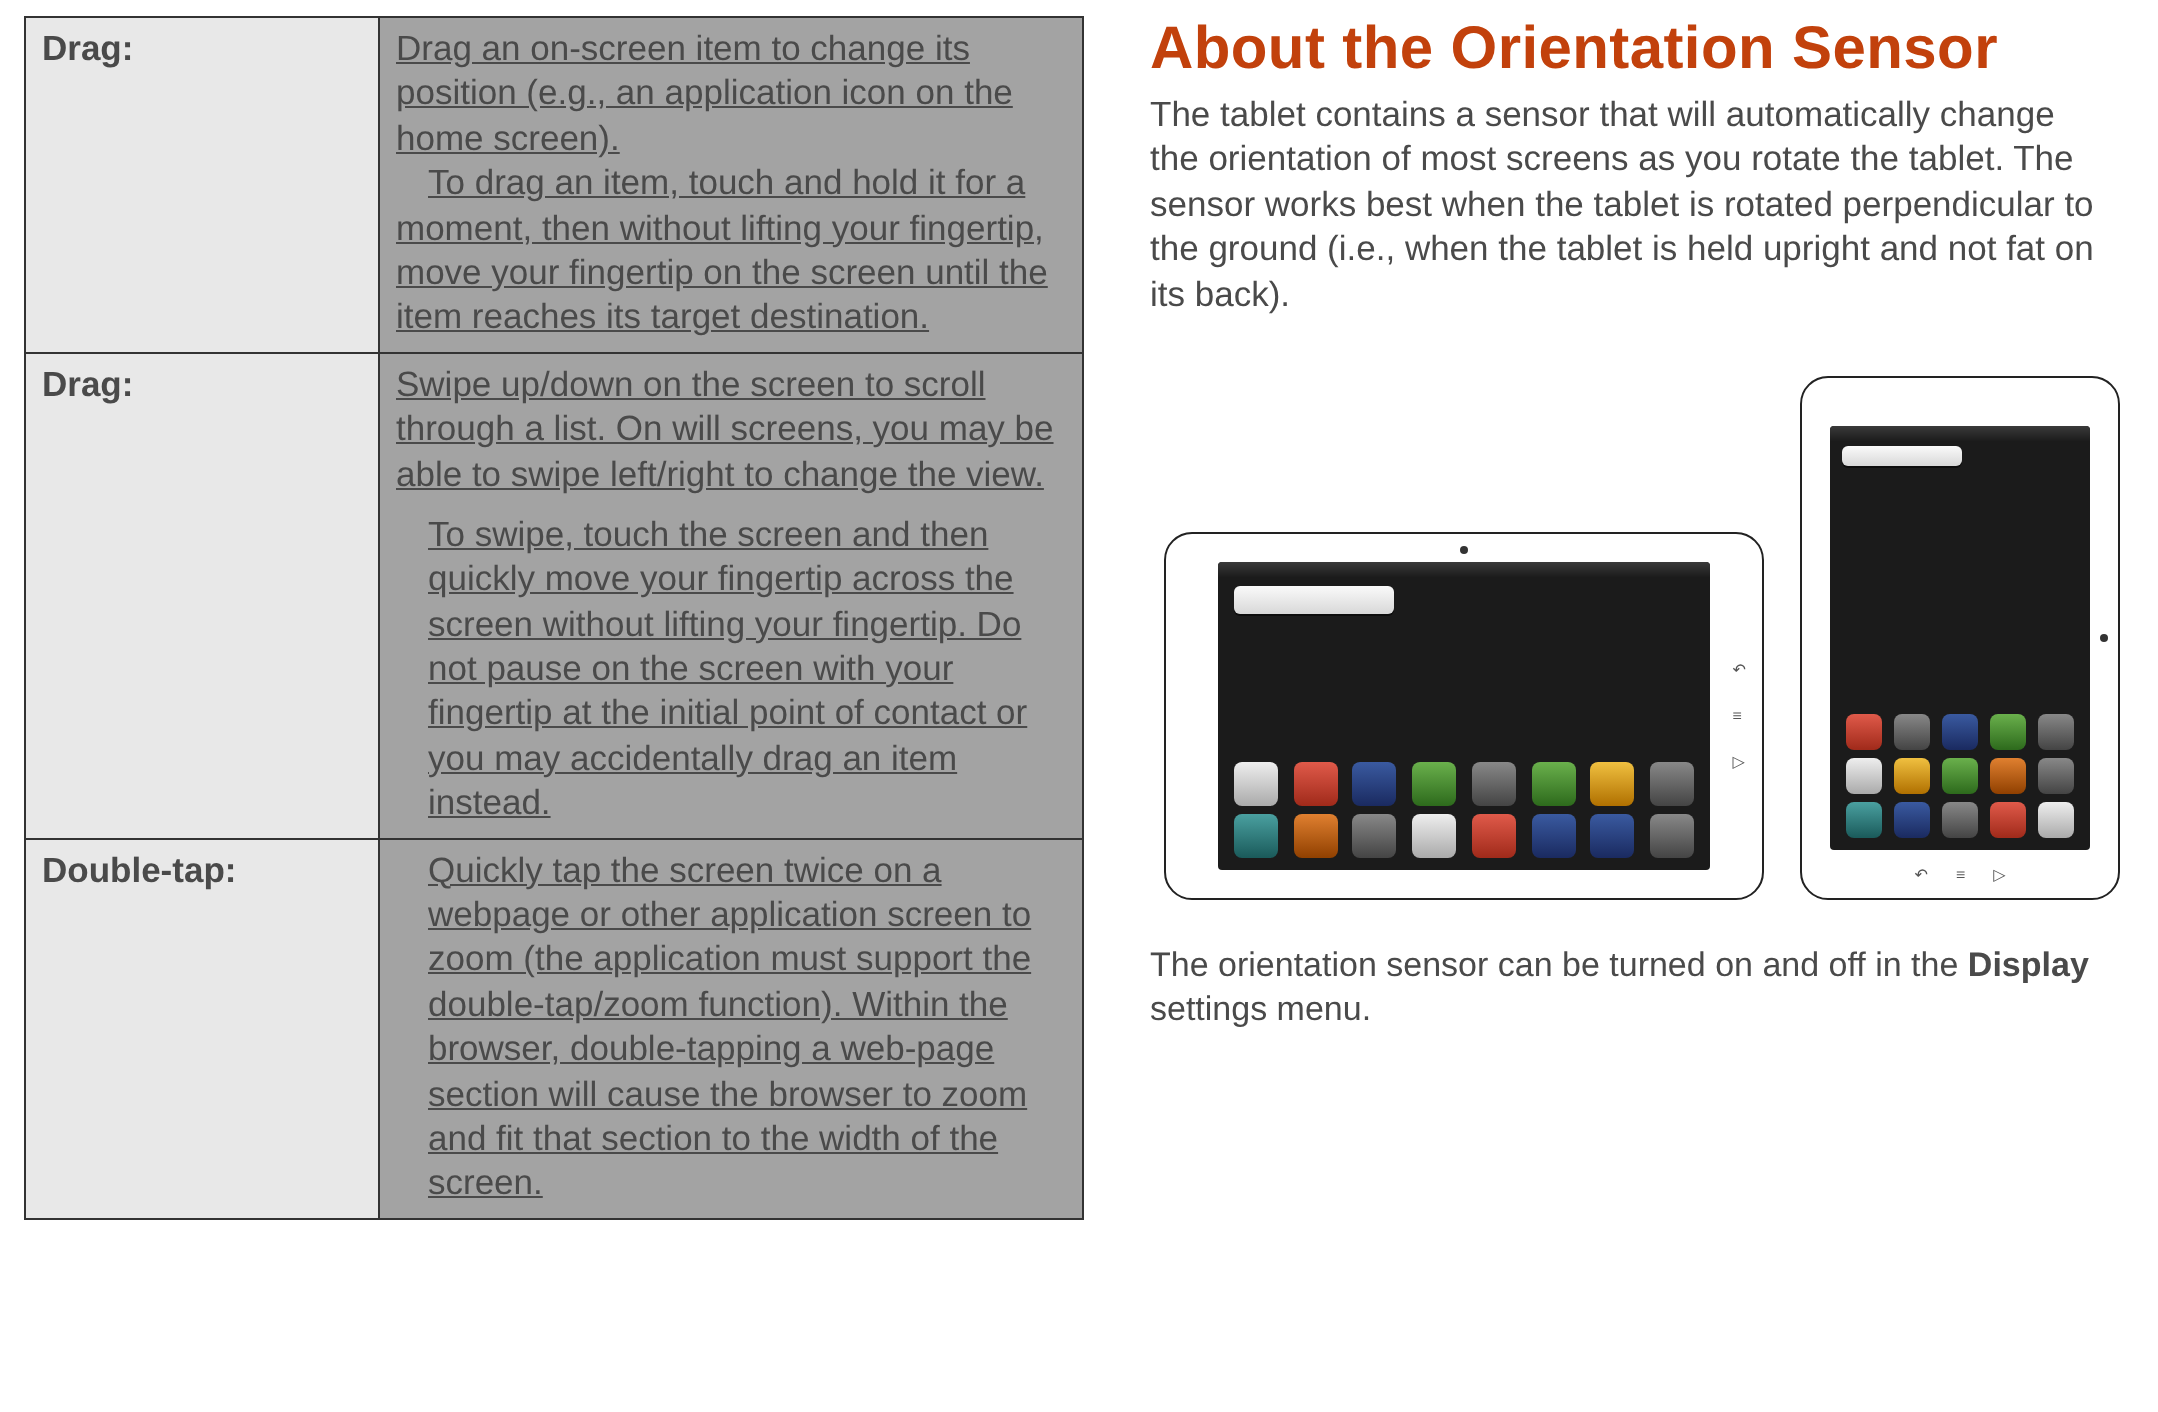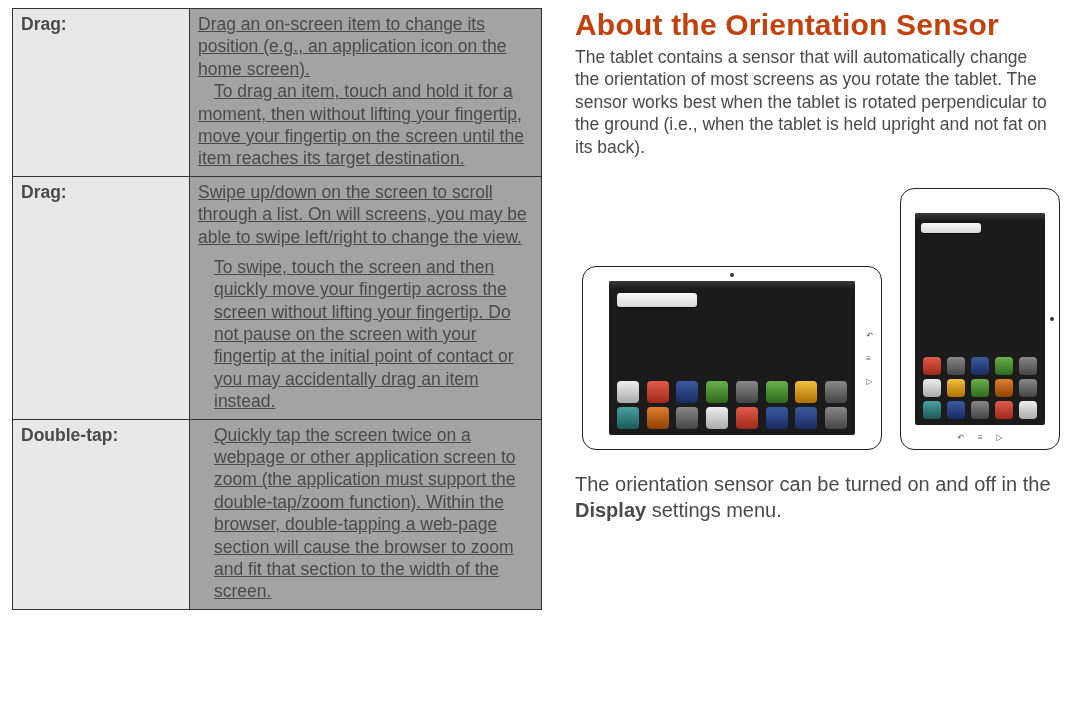--- a/index.html
+++ b/index.html
@@ -136,21 +136,21 @@
   .side-btns {
     position:absolute;
     display:flex;
     gap:14px;
     color:#555;
     font-size:8px;
   }
   .tablet.landscape .side-btns { flex-direction:column; right:8px; top:50%; transform:translateY(-50%); }
   .tablet.portrait .side-btns { flex-direction:row; bottom:7px; left:50%; transform:translateX(-50%); }
   .footer-text {
-    font-size: 20px;
+    font-size: 17px;
     line-height: 1.28;
   }
   .footer-text b { font-weight:bold; }
 </style>
 </head>
 <body>
 
 <div class="page">
 
   <div class="left-col">

